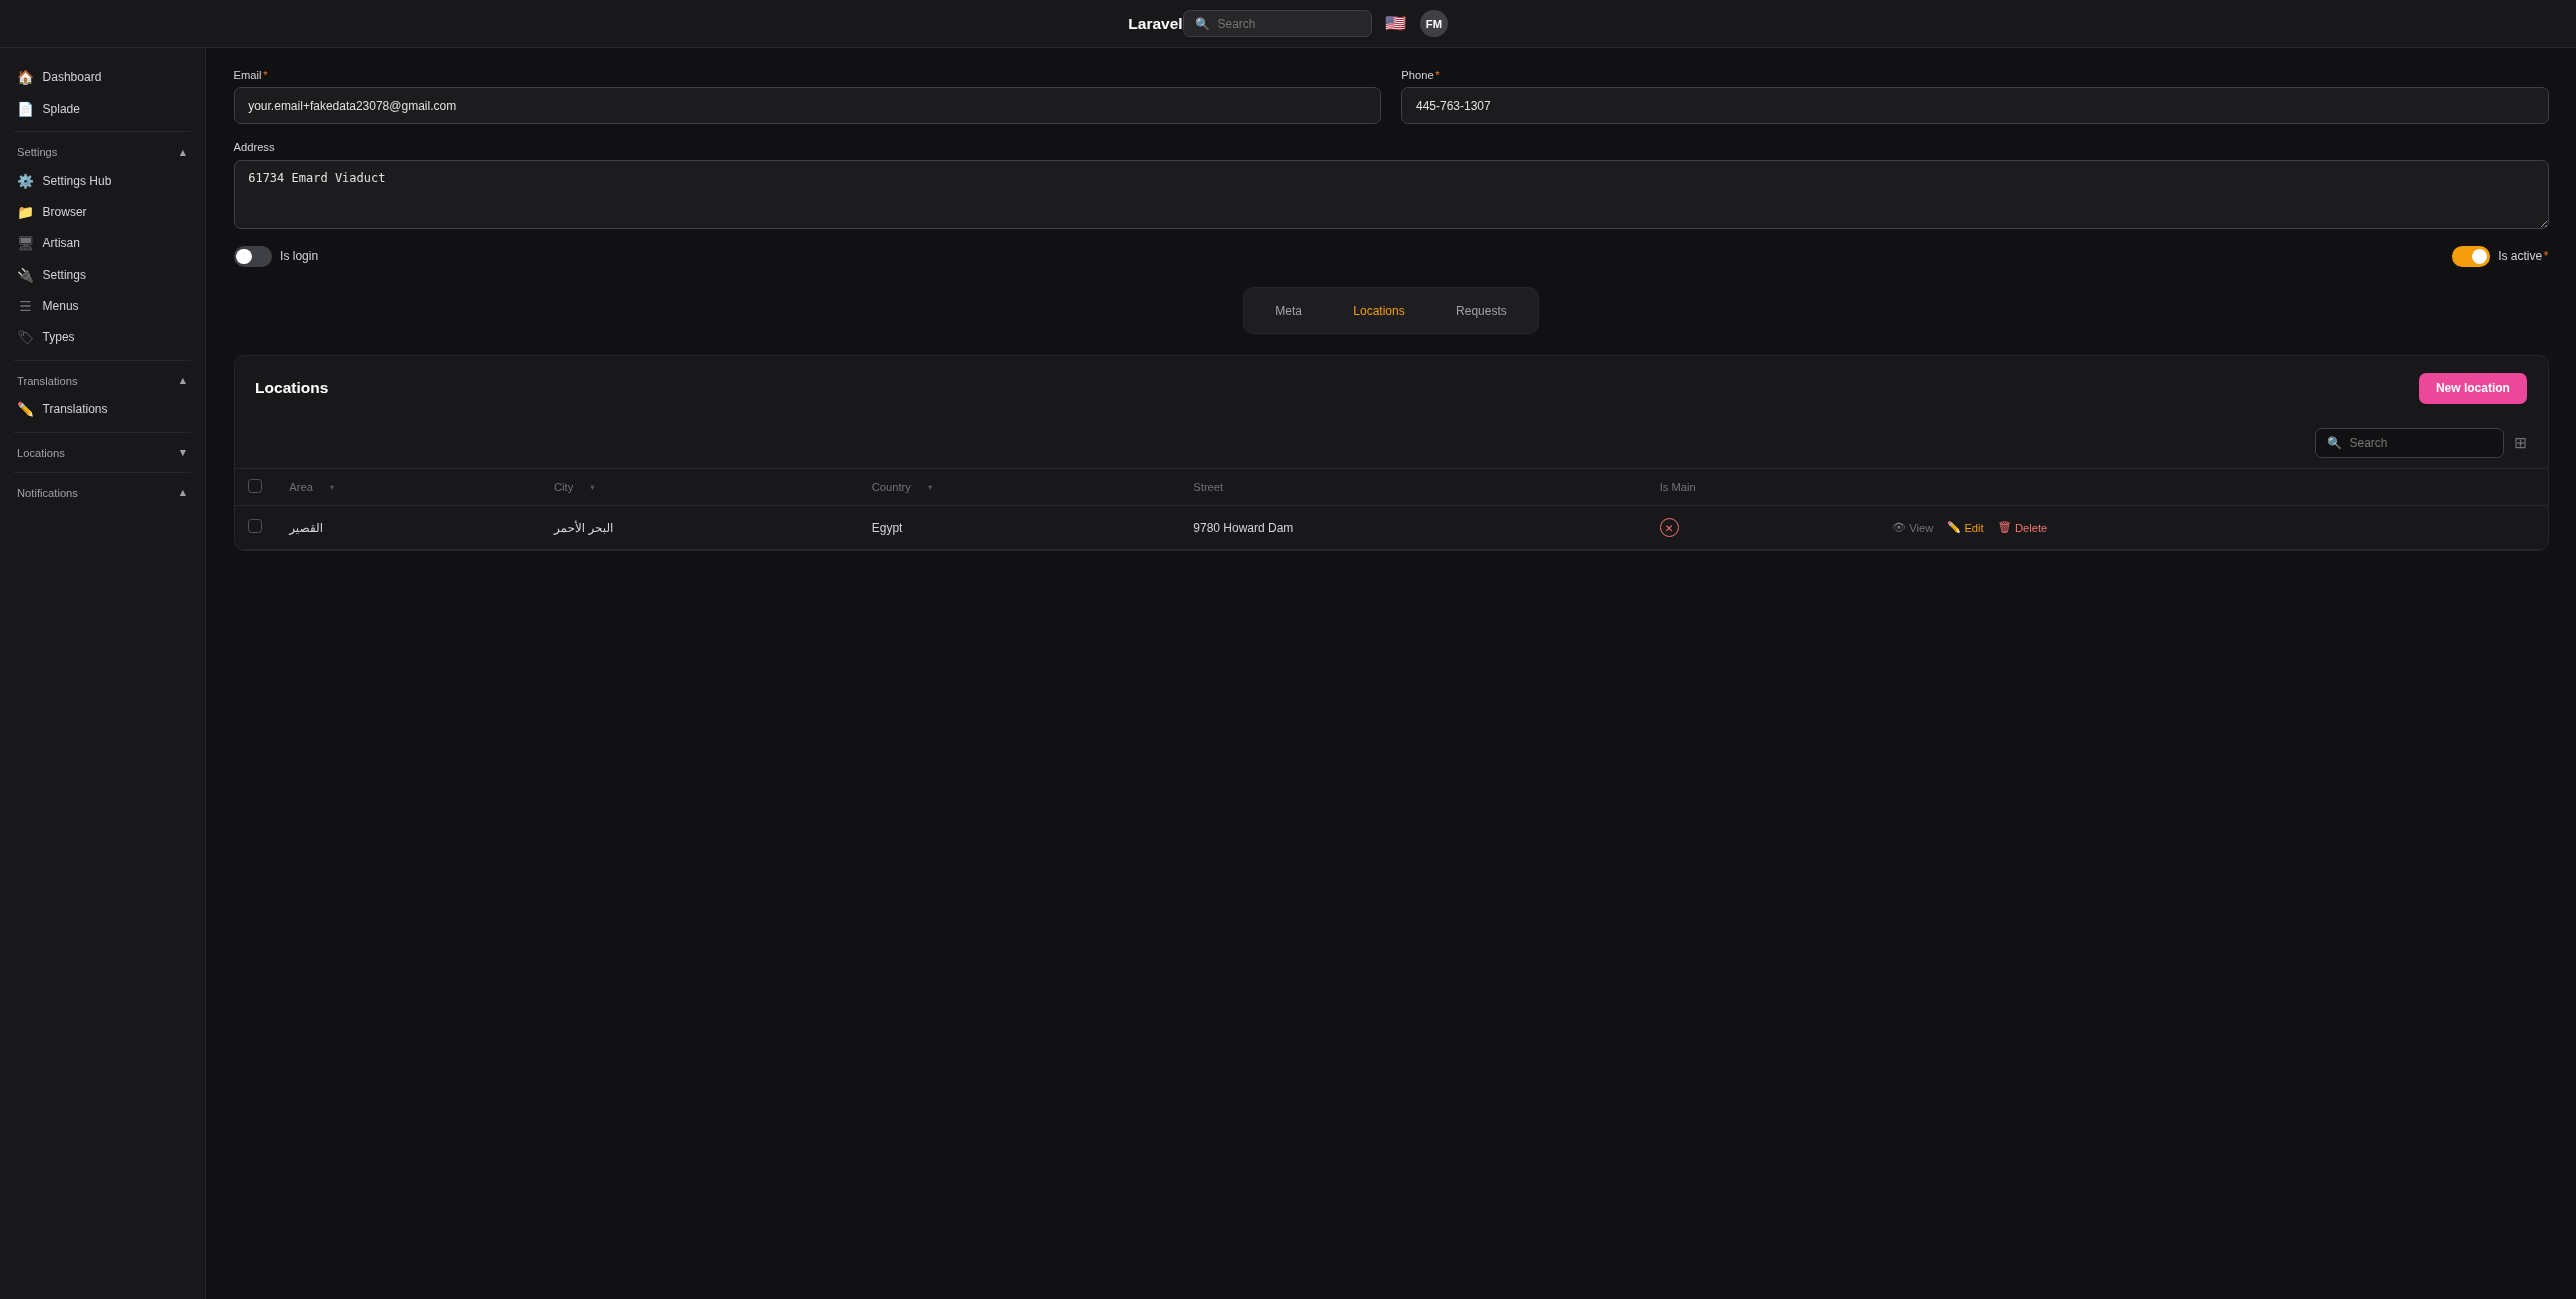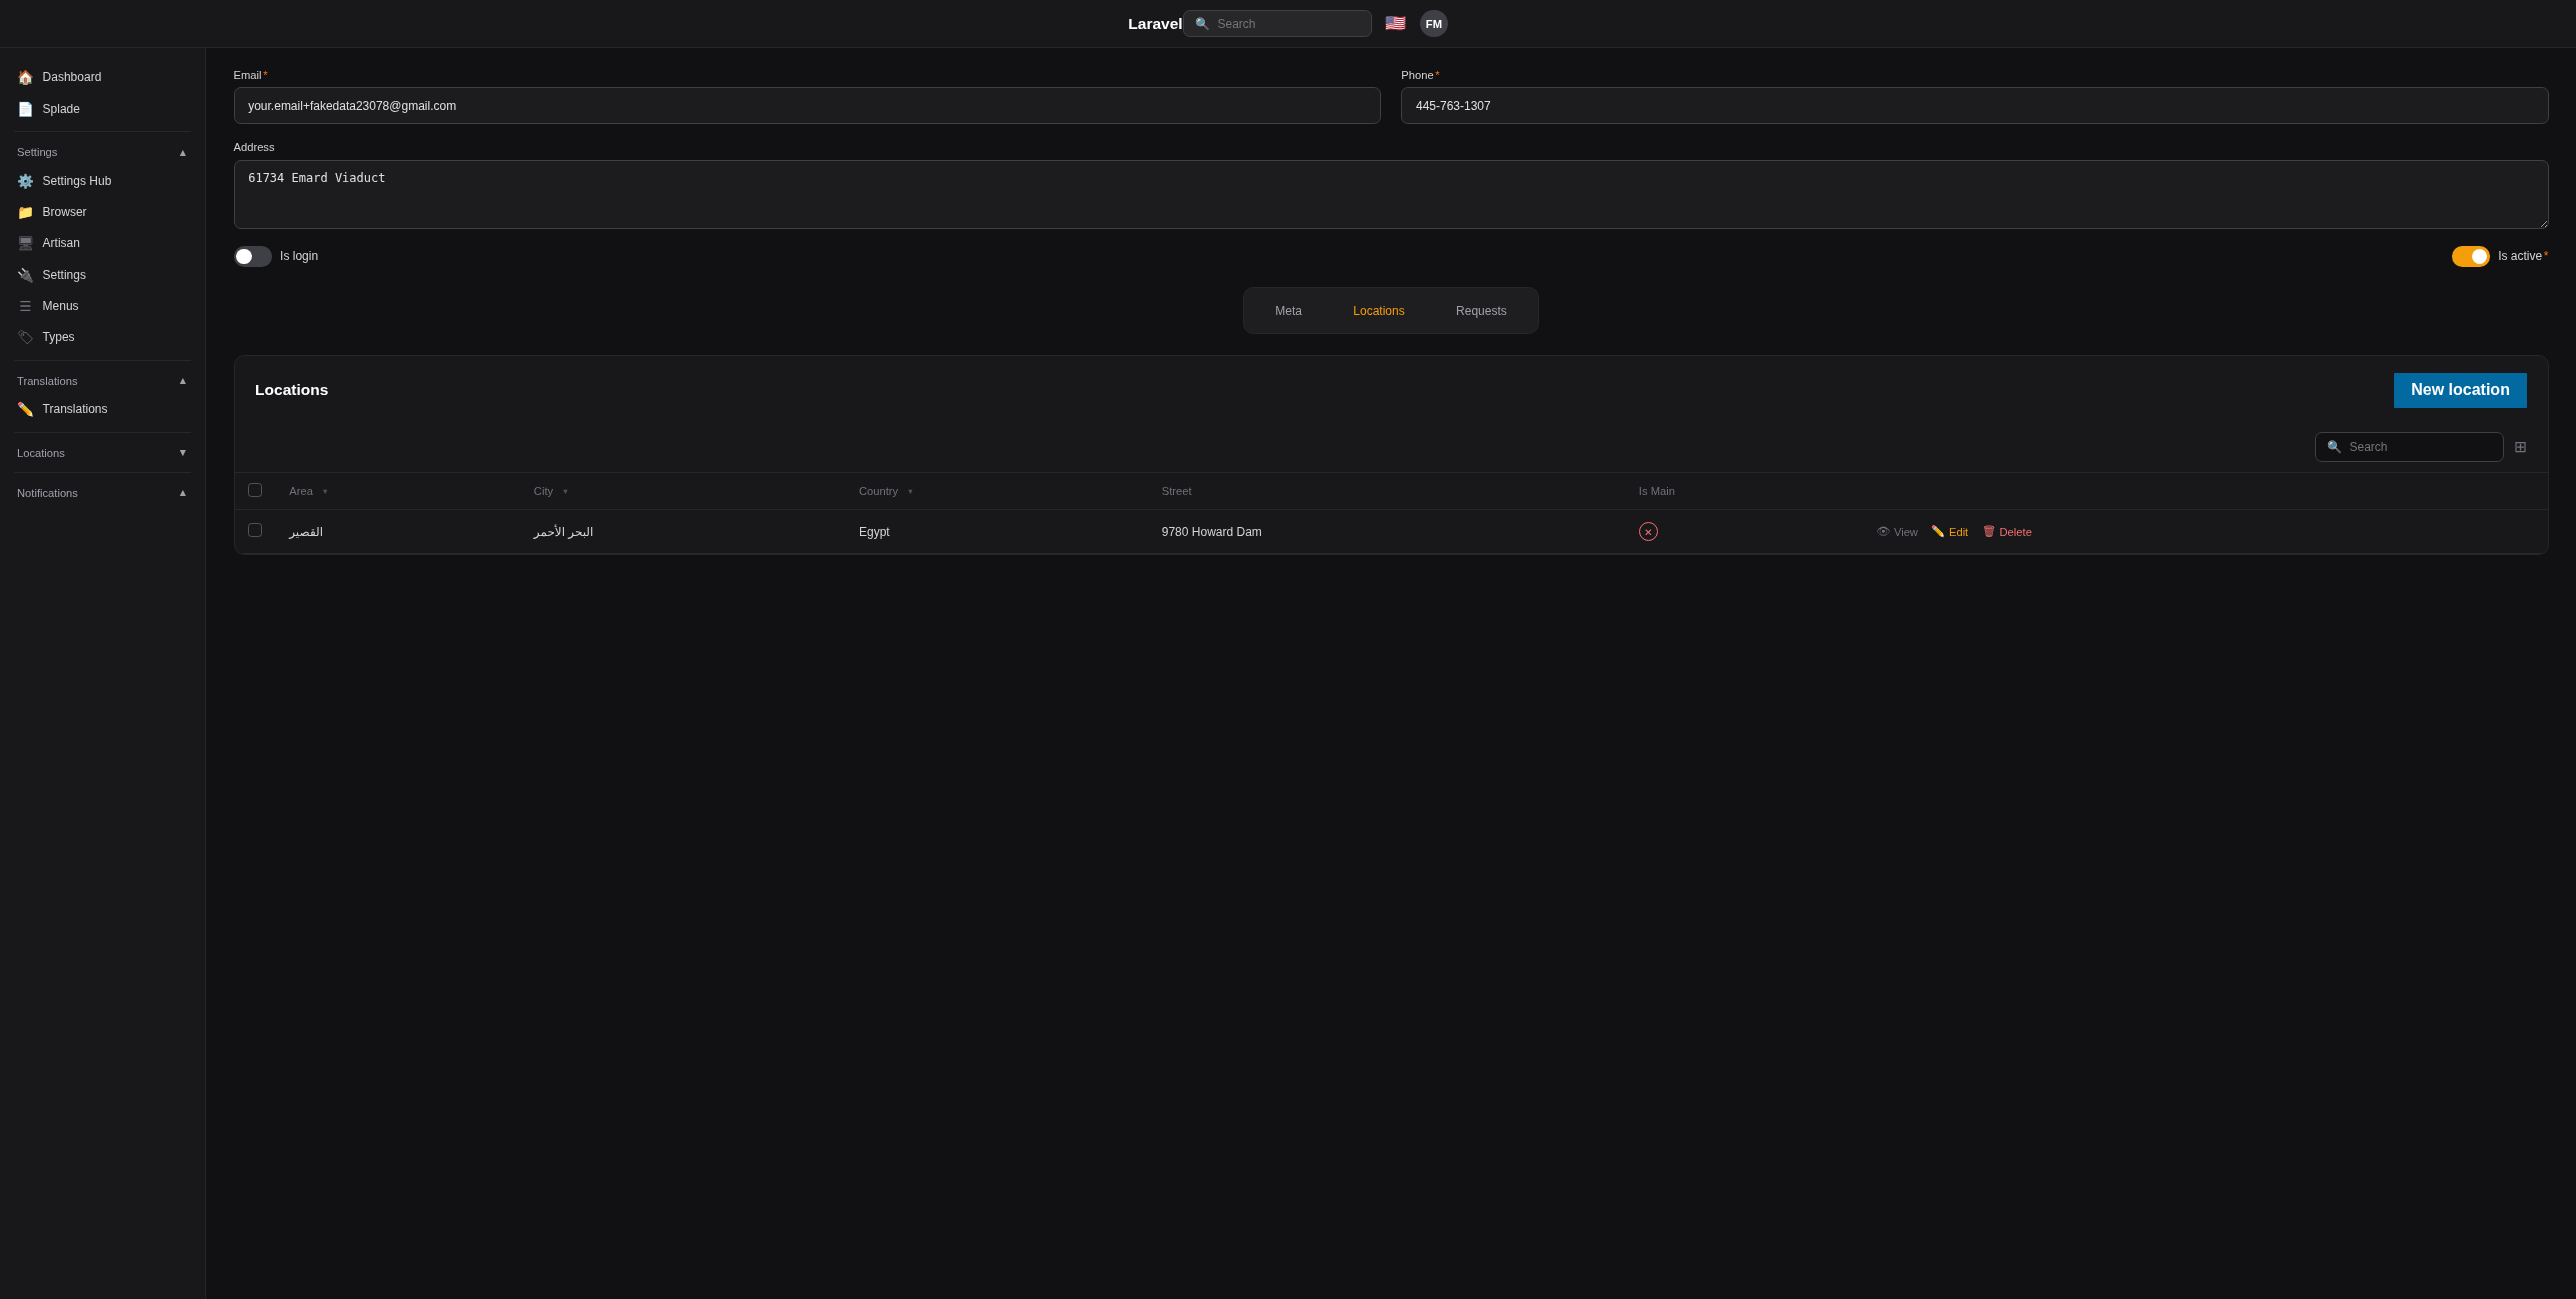--- a/index.html
+++ b/index.html
@@ -278,26 +278,26 @@
       align-items: center;
       justify-content: space-between;
       padding: 17px 20.6px;
     }
     .locations-title {
       font-size: 15.5px;
       font-weight: 600;
       color: #fff;
     }
     .btn-new-location {
-      background: #0369a1;
+      background: #ec4899;
       color: #fff;
       border: none;
-      border-radius: 1px;
+      border-radius: 7px;
       padding: 8.6px 17px;
-      font-size: 16px;
+      font-size: 12px;
       font-weight: 600;
       cursor: pointer;
     }
     .locations-toolbar {
       display: flex;
       align-items: center;
       justify-content: flex-end;
       padding: 6.9px 20.6px 10.3px;
       gap: 10.3px;
     }
@@ -347,21 +347,21 @@
     td {
       padding: 12px 13.7px;
       color: #d4d4d8;
       font-size: 12px;
       border-bottom: 0.9px solid #27272a;
     }
     .checkbox-col { width: 34px; }
     .th-sort {
       display: flex;
       align-items: center;
-      gap: 10px;
+      gap: 17px;
       cursor: pointer;
     }
     .sort-icon { font-size: 8.6px; color: #52525b; }
     .status-icon-x {
       width: 19px;
       height: 19px;
       border: 1.7px solid #f87171;
       border-radius: 50%;
       display: flex;
       align-items: center;

